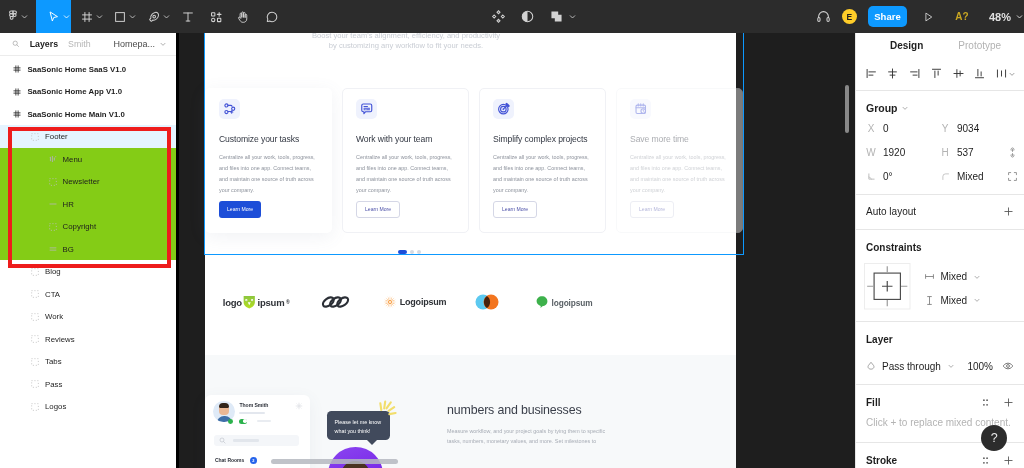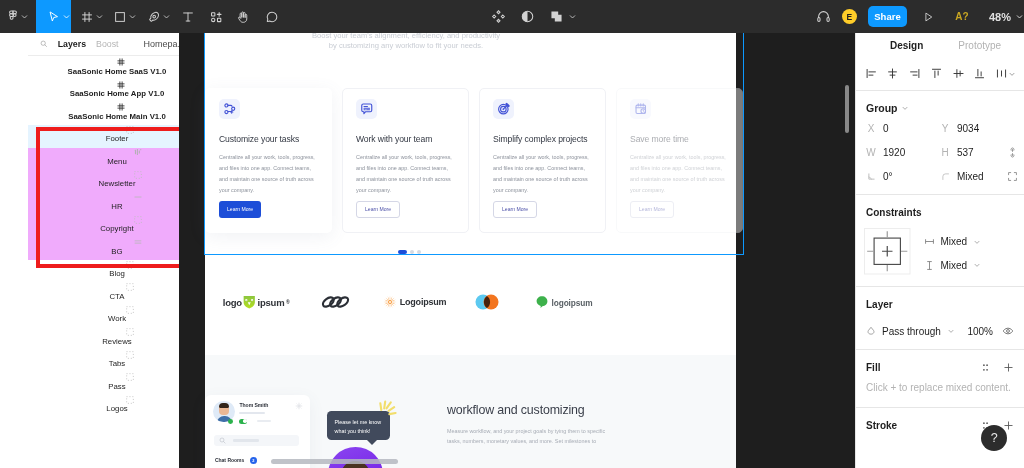--- a/index.html
+++ b/index.html
@@ -18,32 +18,32 @@
   .tb-caret { margin-left:1px; }
   .tb-center { position:absolute; left:0; top:0; height:33px; width:1024px; }
   .tb-center > .tb-btn { position:absolute; top:0; padding:0; }
   .tb-right { position:absolute; left:0; top:0; height:33px; width:1024px; }
   .tb-right > * { position:absolute; }
   .share-btn { background:#0d99ff; color:#fff; font-size:9.5px; font-weight:600; border-radius:5px; display:flex; align-items:center; justify-content:center; }
   .avatar-e { width:15.7px; height:15.7px; border-radius:50%; background:#ffcd29; color:#1e1e1e; font-size:8.5px; font-weight:700; display:flex; align-items:center; justify-content:center; }
   .zoom-lbl { color:#e0e0e0; font-size:11px; font-weight:600; display:flex; align-items:center; gap:4px; }
 
   
-  .left { position:absolute; left:0; top:33px; width:179px; height:435px; background:#fff; border-right:1px solid #000000;margin-left:28px; }
+  .left { position:absolute; left:0; top:33px; width:179px; height:435px; background:#fff; border-right:3px solid #000000; }
   .left-tabs { height:22.6px; display:flex; align-items:center; padding:0 9px 0 12.2px; gap:10px; border-bottom:1px solid #ececec; }
   .ltab { font-size:8.8px; color:#b5b5b5; }
   .ltab.active { color:#1e1e1e; font-weight:700; }
   .page-sel { font-size:9px; }
   .page-sel { margin-left:auto; font-size:9px; color:#4b4b4b; display:flex; align-items:center; gap:4px; }
-  .layer-row { height:22.5px; display:flex; align-items:center; font-size:7.8px; color:#1e1e1e; letter-spacing:0.02px;flex-direction:column; }
+  .layer-row { height:22.5px; display:flex; align-items:center; font-size:7.8px; color:#1e1e1e; letter-spacing:0.02px; }
   .layer-row .lname { white-space:nowrap; }
   .layer-row.bold .lname { font-weight:700; }
   .layer-row .licon { width:9px; display:flex; align-items:center; justify-content:center; flex:0 0 9px; margin-right:5.5px; }
   .sel-row { background:#e5f4ff; }
-  .grp-bg { background:#f0abfc; }
+  .grp-bg { background:#84cc16; }
   .redbox { position:absolute; border:4px solid #ee1c1c; pointer-events:none; }
 
   
   .canvas { position:absolute; left:179px; top:33px; width:676px; height:435px; background:#1e1e1e; overflow:hidden; }
   .page { position:absolute; left:26px; top:0px; width:530.5px; height:482px; background:#fff; overflow:visible; }
   .page {  }
   .selbox { position:absolute; border:1px solid #0d99ff; pointer-events:none; }
   .cscroll { position:absolute; right:6px; width:4px; border-radius:2px; background:#888; }
 
   
@@ -263,21 +263,21 @@
 
   <div class="left">
     <div class="left-tabs">
       <svg width="7.5" height="7.5" viewBox="0 0 14 14" style="color:#9b9b9b;flex:0 0 7.5px;">
           <g fill="none" stroke="currentColor" stroke-width="1.2">
             <circle cx="6" cy="6" r="4"></circle>
             <path d="M9.1 9.1 12.2 12.2" stroke-linecap="round"></path>
           </g>
         </svg>
       <div class="ltab active">Layers</div>
-      <div class="ltab">Boost</div>
+      <div class="ltab">Smith</div>
       <div class="page-sel">
         <span>Homepa...</span>
         <svg width="8" height="8" viewBox="0 0 12 12" style="color:#9b9b9b;">
             <path d="M3 5l3 3 3-3" fill="none" stroke="currentColor" stroke-width="1.2" stroke-linecap="round" stroke-linejoin="round"></path>
           </svg>
       </div>
     </div>
     <div id="layer-list" style="padding-top:2.3px;">
         <div class="layer-row bold">
           <span class="licon" style="margin-left:12.9px">
@@ -611,21 +611,21 @@
                 <path d="M16.6 13 10.3 14.1"></path>
               </g>
             </svg>
           <div class="purple-head">
               <span class="ph-hair"></span>
             </div>
           <div class="grey-bar"></div>
         </div>
         <div class="bsec-right">
           <div class="bsec-h">
-            <div>workflow and customizing</div>
+            <div>numbers and businesses</div>
           </div>
           <div class="bsec-p">
             <div>Measure workflow, and your project goals by tying them to specific</div>
             <div>tasks, numbers, monetary values, and more. Set milestones to</div>
           </div>
         </div>
       </div>
     </div>
     <div class="selbox" style="left:25px;top:-40px;width:540px;height:262px;"></div>
     <div class="cscroll" style="top:52px;height:48px;"></div>
@@ -739,20 +739,30 @@
             <span>Mixed</span>
           <svg width="11" height="11" viewBox="0 0 14 14" style="position:absolute;right:-4px;top:0;color:#888;">
               <g fill="none" stroke="currentColor" stroke-width="1.1" stroke-linecap="round">
                 <path d="M2 4.7V2h2.7M9.3 2H12v2.7M12 9.3V12H9.3M4.7 12H2V9.3"></path>
               </g>
             </svg>
         </div>
       </div>
     </div>
 
+    <div class="rsec" style="padding-top:11px;padding-bottom:12px;">
+      <div class="rowline">
+        <span>Auto layout</span>
+        <svg width="11" height="11" viewBox="0 0 14 14">
+            <g fill="none" stroke="#555" stroke-width="1.1" stroke-linecap="round">
+              <path d="M7 2.4v9.2M2.4 7h9.2"></path>
+            </g>
+          </svg>
+      </div>
+    </div>
 
     <div class="rsec" style="padding-top:12px;padding-bottom:9.5px;">
       <div style="font-weight:700;">Constraints</div>
       <div style="display:flex;align-items:flex-start;gap:13px;margin-top:10px;">
         <div class="constr-widget" style="margin-left:-2px;">
           <svg width="46.5" height="46.5" viewBox="0 0 47 47">
             <rect x="0.5" y="0.5" width="46" height="46" fill="none" stroke="#ededed"></rect>
             <rect x="10.2" y="10.2" width="26.6" height="26.6" fill="none" stroke="#4a4a4a" stroke-width="1.15"></rect>
             <g stroke="#9a9a9a" stroke-width="1.2" stroke-linecap="butt">
               <path d="M23.5 3.2v6.4M23.5 37.4v6.4M3.2 23.5h6.4M37.4 23.5h6.4"></path>

